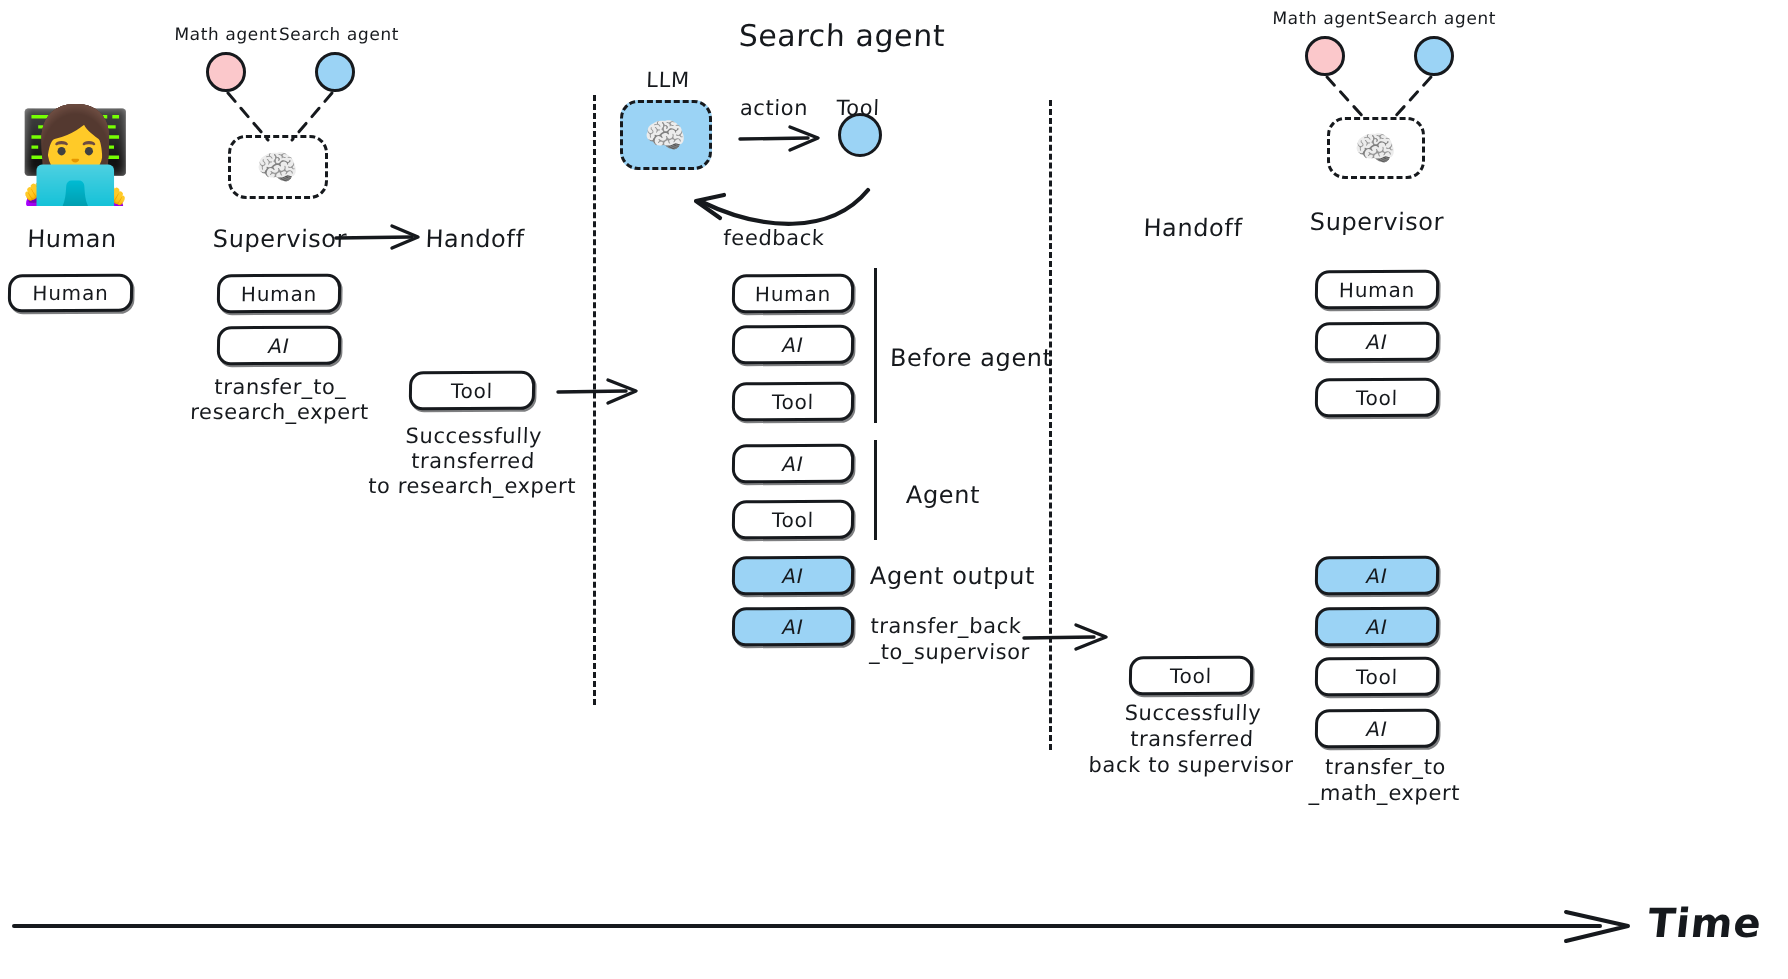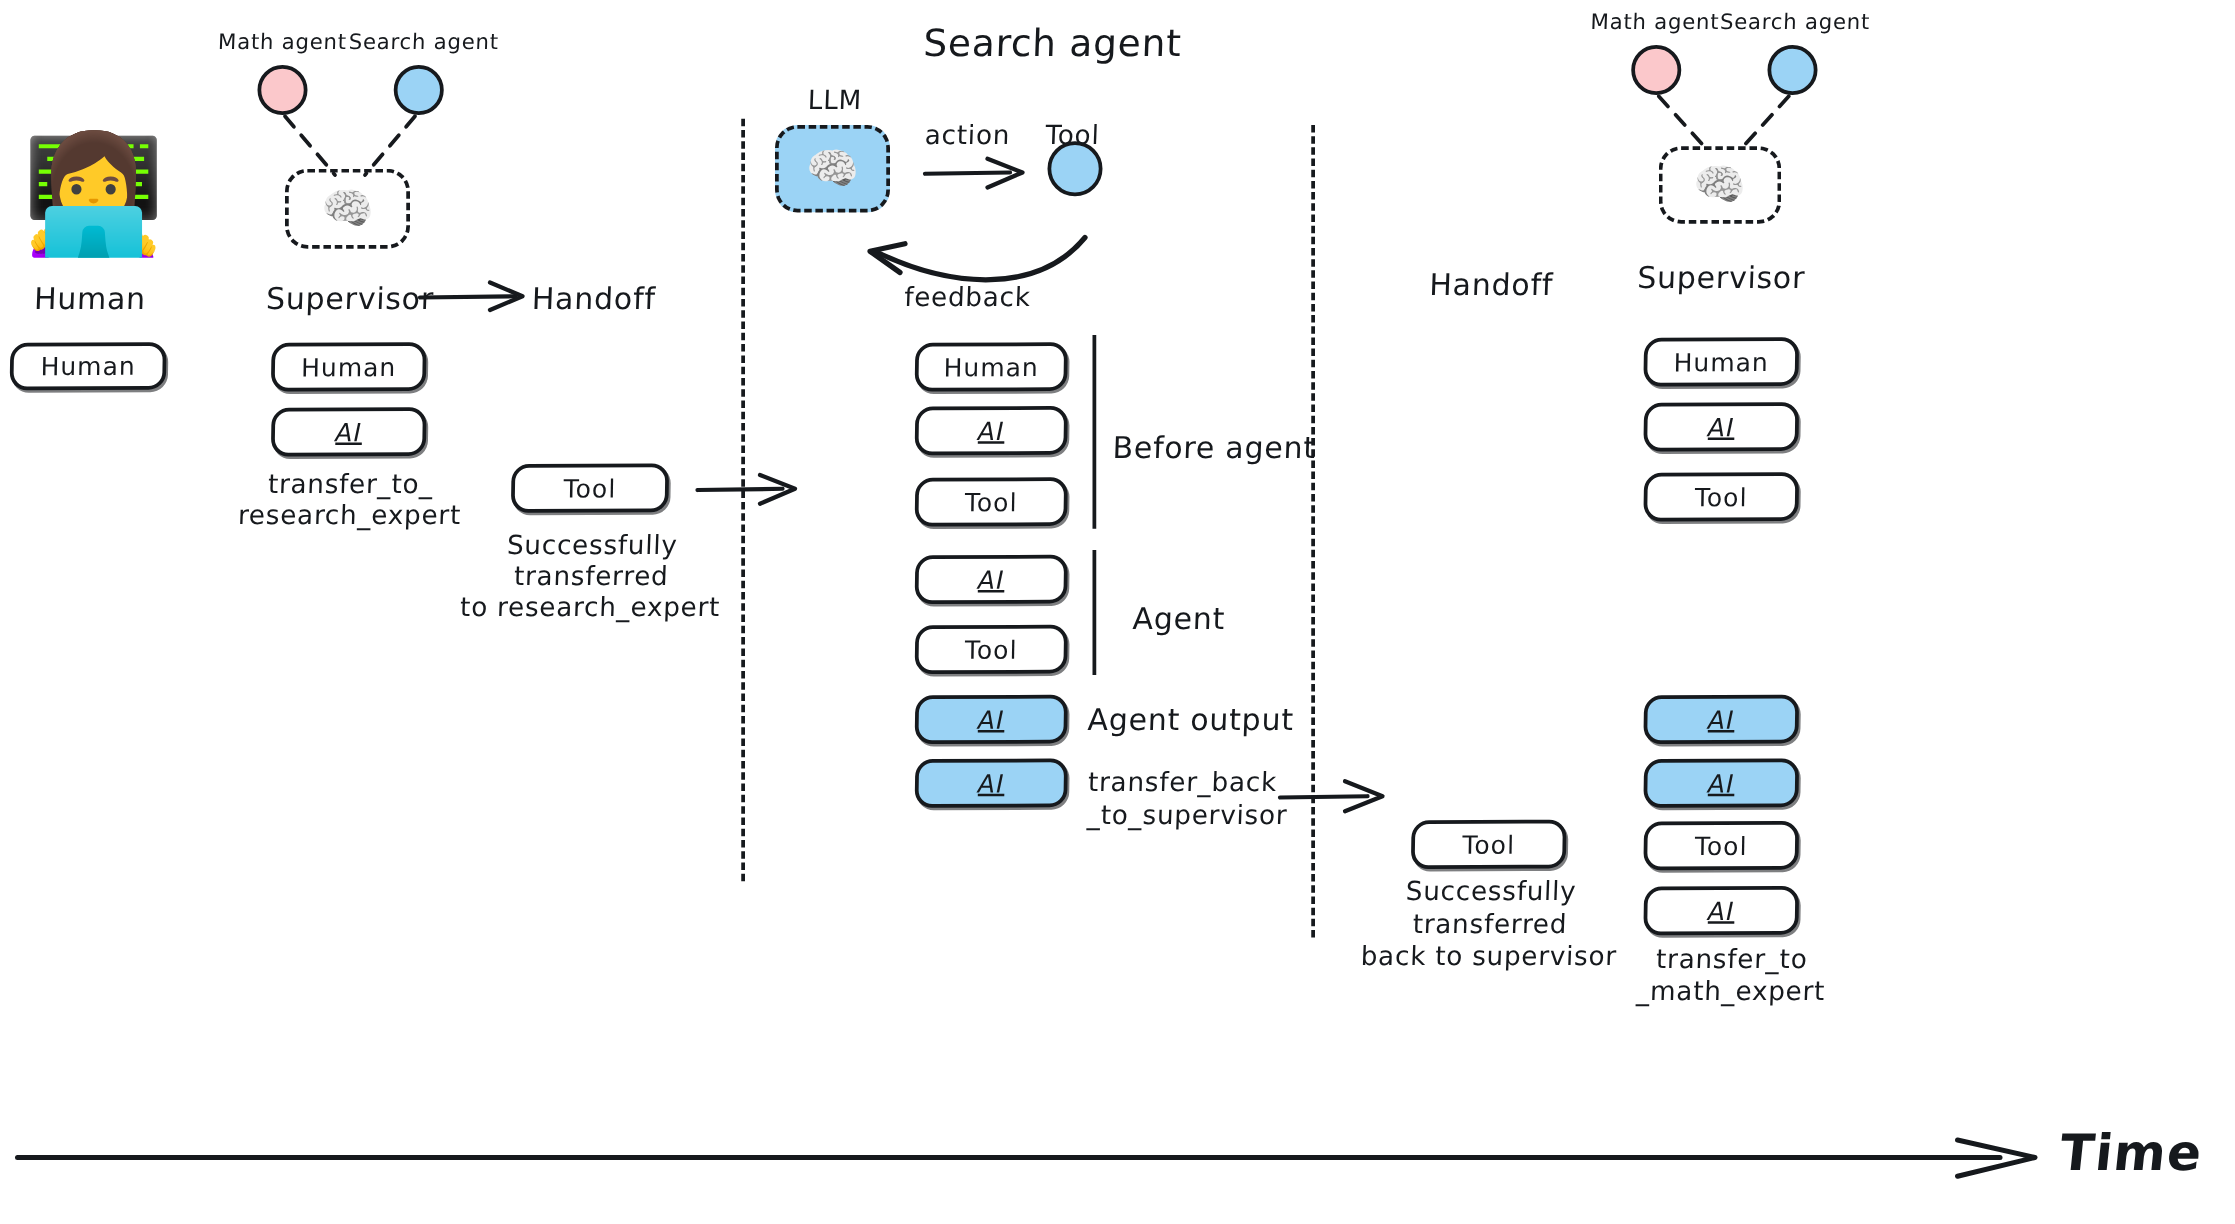--- a/index.html
+++ b/index.html
@@ -32,21 +32,21 @@
     border:3px solid #16191d;
     border-radius:14px;
     background:#fff;
     display:flex;align-items:center;justify-content:center;
     font-size:20px;letter-spacing:.8px;
     color:#16191d;
     transform:skewX(-1.2deg) rotate(-.25deg);
     box-shadow:1.5px 2px 0 rgba(20,22,26,.55);
   }
   .pill.blue{background:#9BD3F5;}
-  .pill.italic{font-style:italic;text-decoration:underline;}
+  .pill.italic{font-style:italic;}
 
   
   .dot{
     border-radius:50%;
     border:3px solid #16191d;
     box-sizing:border-box;
   }
   .dot.pink{background:#FBC8CB;}
   .dot.blue{background:#9BD3F5;}
 

